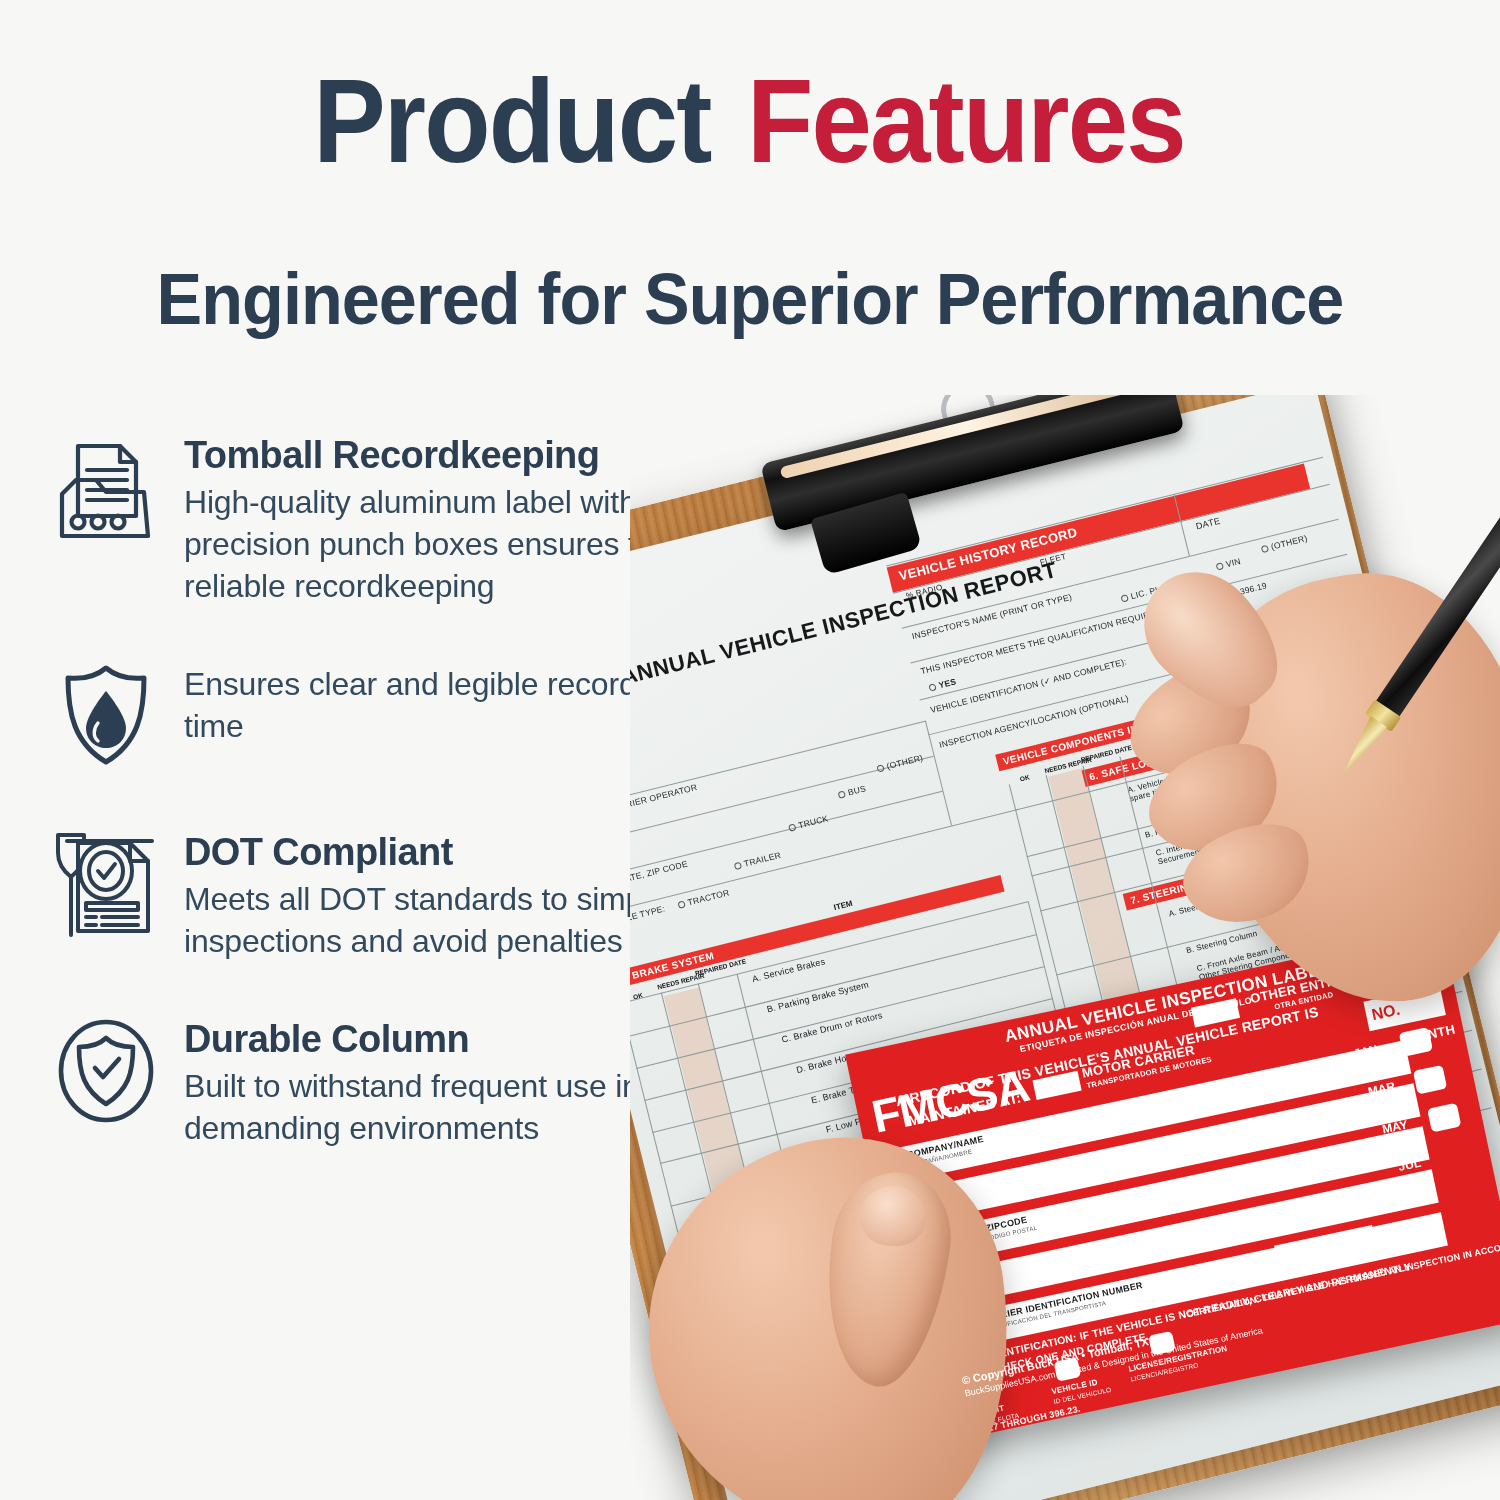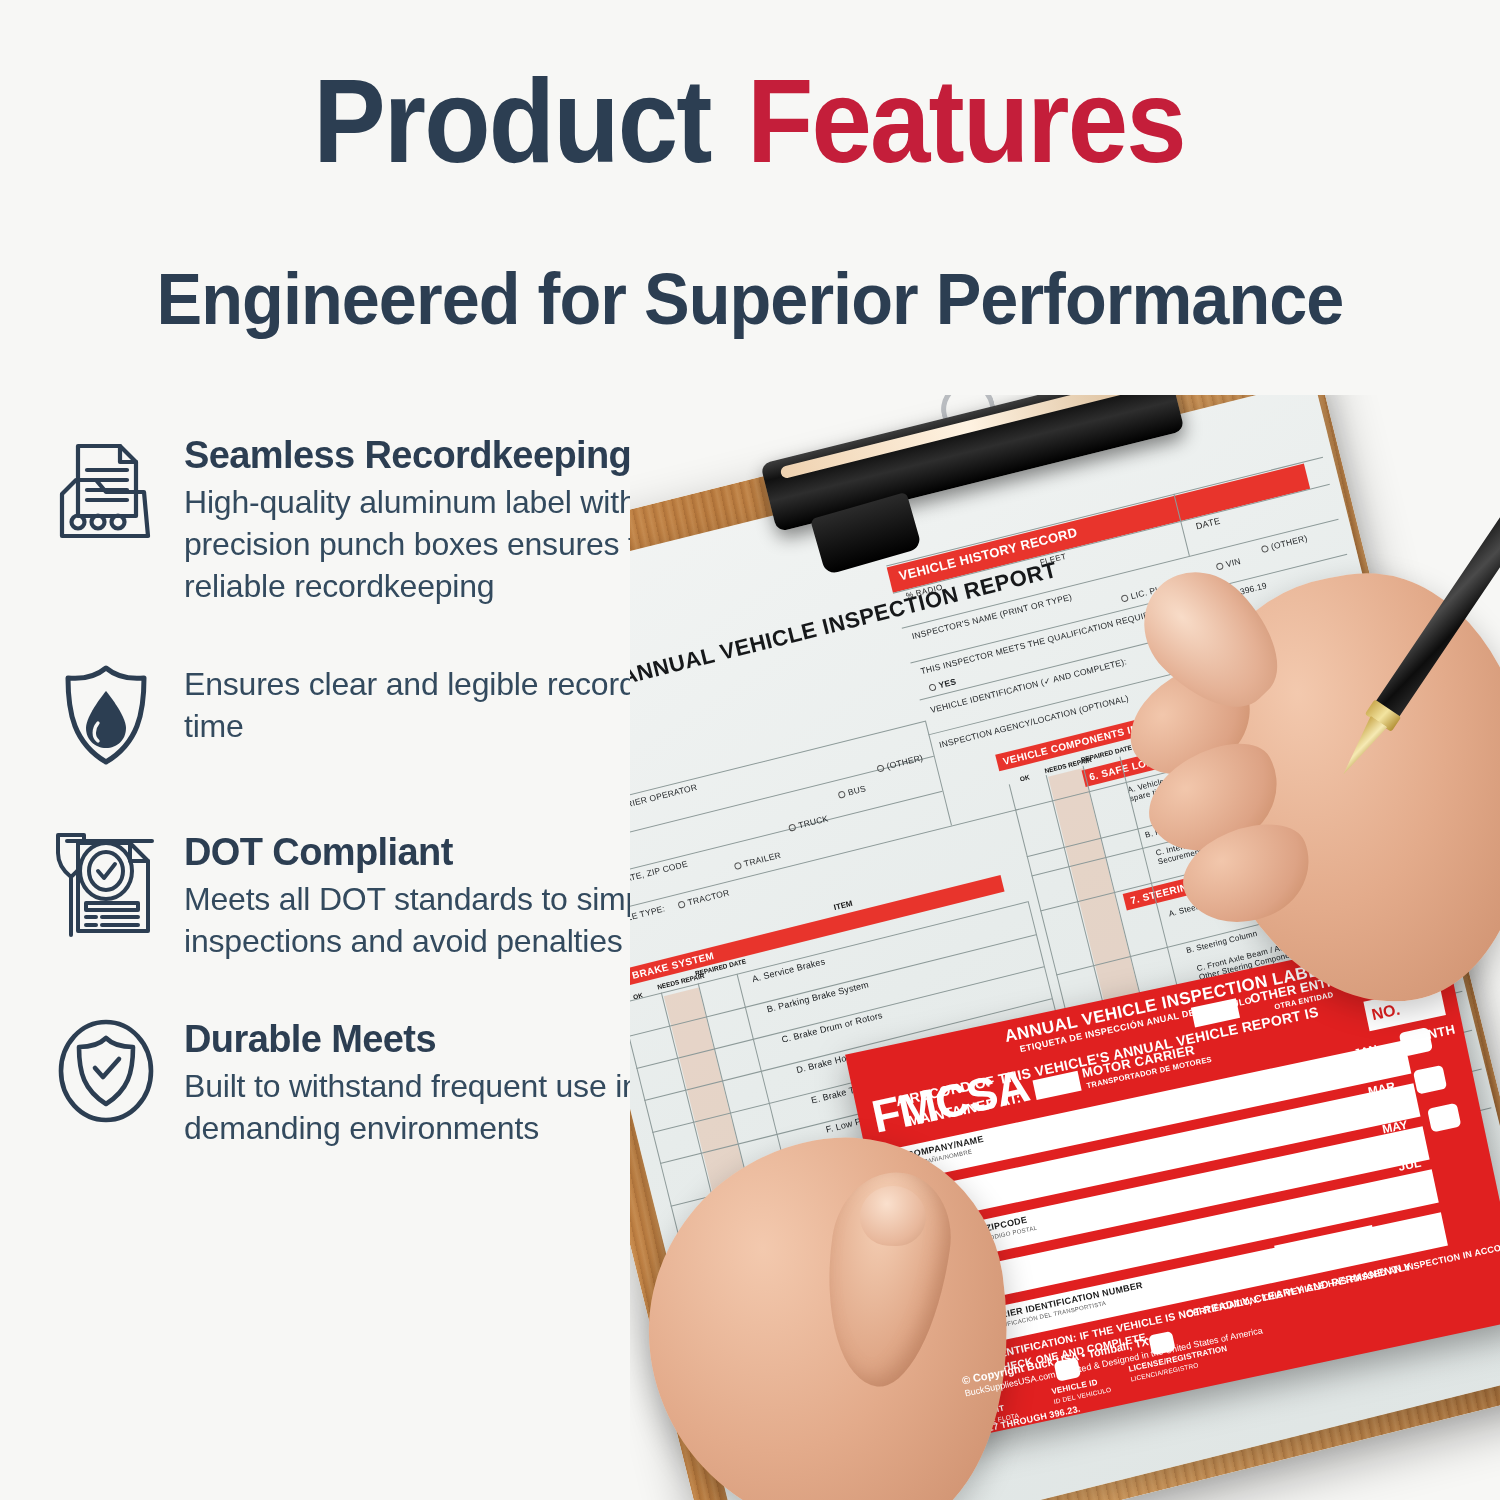--- a/index.html
+++ b/index.html
@@ -355,21 +355,21 @@
           <line x1="31" y1="52" x2="71" y2="52"></line>
           <line x1="31" y1="62" x2="71" y2="62"></line>
           <path d="M6 56 L20 42 H40 L50 54 H88 L92 98 H6 Z"></path>
           <circle cx="22" cy="84" r="6.5"></circle>
           <circle cx="42" cy="84" r="6.5"></circle>
           <circle cx="62" cy="84" r="6.5"></circle>
         </g>
       </svg>
     </div>
     <div class="ftext">
-      <div class="f-title">Seamless Recordkeeping</div>
+      <div class="f-title">Tomball Recordkeeping</div>
       <div class="f-desc">High-quality aluminum label with precision punch boxes ensures fast, reliable recordkeeping</div>
     </div>
   </div>
 
   <div class="feature f2">
     <div class="ficon">
       <svg width="92" height="104" viewBox="0 0 92 104">
         <g fill="none" stroke="#2c3e52" stroke-width="5" stroke-linejoin="round" stroke-linecap="round">
           <path d="M46 5 C34 15 18 16 8 15 C8 50 14 80 46 99 C78 80 84 50 84 15 C74 16 58 15 46 5 Z"></path>
         </g>
@@ -412,21 +412,21 @@
     <div class="ficon">
       <svg width="100" height="106" viewBox="0 0 100 106">
         <g fill="none" stroke="#2c3e52" stroke-width="4.6" stroke-linejoin="round" stroke-linecap="round">
           <ellipse cx="50" cy="53" rx="45" ry="49"></ellipse>
           <path d="M50 20 C42 28 30 29 23 29 C23 55 28 72 50 86 C72 72 77 55 77 29 C70 29 58 28 50 20 Z"></path>
           <path d="M39 50 L47 59 L63 41"></path>
         </g>
       </svg>
     </div>
     <div class="ftext">
-      <div class="f-title">Durable Meets</div>
+      <div class="f-title">Durable Column</div>
       <div class="f-desc">Built to withstand frequent use in demanding environments</div>
     </div>
   </div>
 
 </div>
 
 <div class="photo">
   <div class="photo-bg"></div>
 
   <div class="clipboard">

